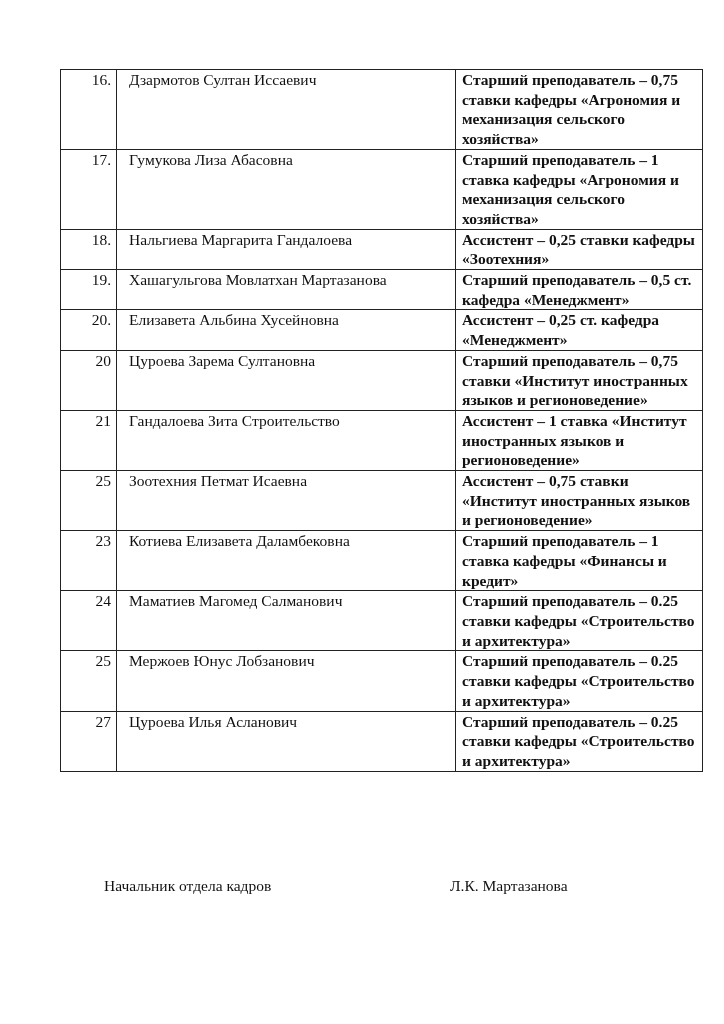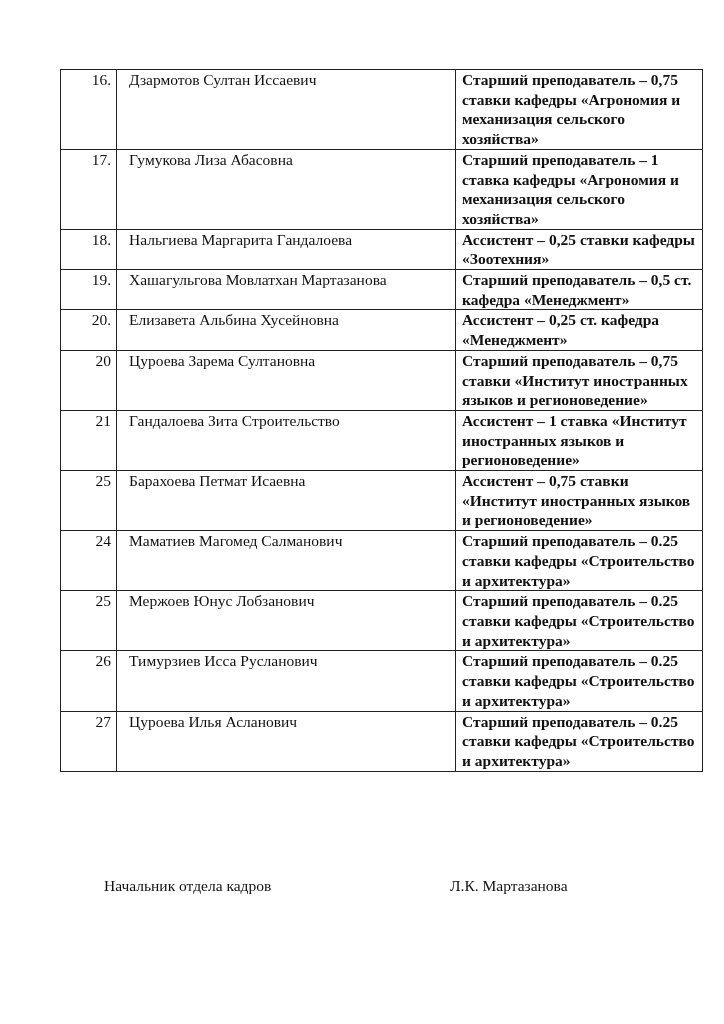--- a/index.html
+++ b/index.html
@@ -50,36 +50,36 @@
       <td class="name">Цуроева Зарема Султановна</td>
       <td class="pos">Старший преподаватель – 0,75 ставки «Институт иностранных языков и регионоведение»</td>
     </tr>
     <tr style="height:59px">
       <td class="num">21</td>
       <td class="name">Гандалоева Зита Строительство</td>
       <td class="pos">Ассистент – 1 ставка «Институт иностранных языков и регионоведение»</td>
     </tr>
     <tr style="height:59px">
       <td class="num">25</td>
-      <td class="name">Барахоева Петмат Исаевна</td>
+      <td class="name">Зоотехния Петмат Исаевна</td>
       <td class="pos">Ассистент – 0,75 ставки «Институт иностранных языков и регионоведение»</td>
+    </tr>
+    <tr style="height:60px">
+      <td class="num">23</td>
+      <td class="name">Котиева Елизавета Даламбековна</td>
+      <td class="pos">Старший преподаватель – 1 ставка кафедры «Финансы и кредит»</td>
     </tr>
     <tr style="height:59px">
       <td class="num">24</td>
       <td class="name">Маматиев Магомед Салманович</td>
       <td class="pos">Старший преподаватель – 0.25 ставки кафедры «Строительство и архитектура»</td>
     </tr>
     <tr style="height:59px">
       <td class="num">25</td>
       <td class="name">Мержоев Юнус Лобзанович</td>
-      <td class="pos">Старший преподаватель – 0.25 ставки кафедры «Строительство и архитектура»</td>
-    </tr>
-    <tr style="height:60px">
-      <td class="num">26</td>
-      <td class="name">Тимурзиев Исса Русланович</td>
       <td class="pos">Старший преподаватель – 0.25 ставки кафедры «Строительство и архитектура»</td>
     </tr>
     <tr style="height:60px">
       <td class="num">27</td>
       <td class="name">Цуроева Илья Асланович</td>
       <td class="pos">Старший преподаватель – 0.25 ставки кафедры «Строительство и архитектура»</td>
     </tr>
   </tbody>
 </table>
 

